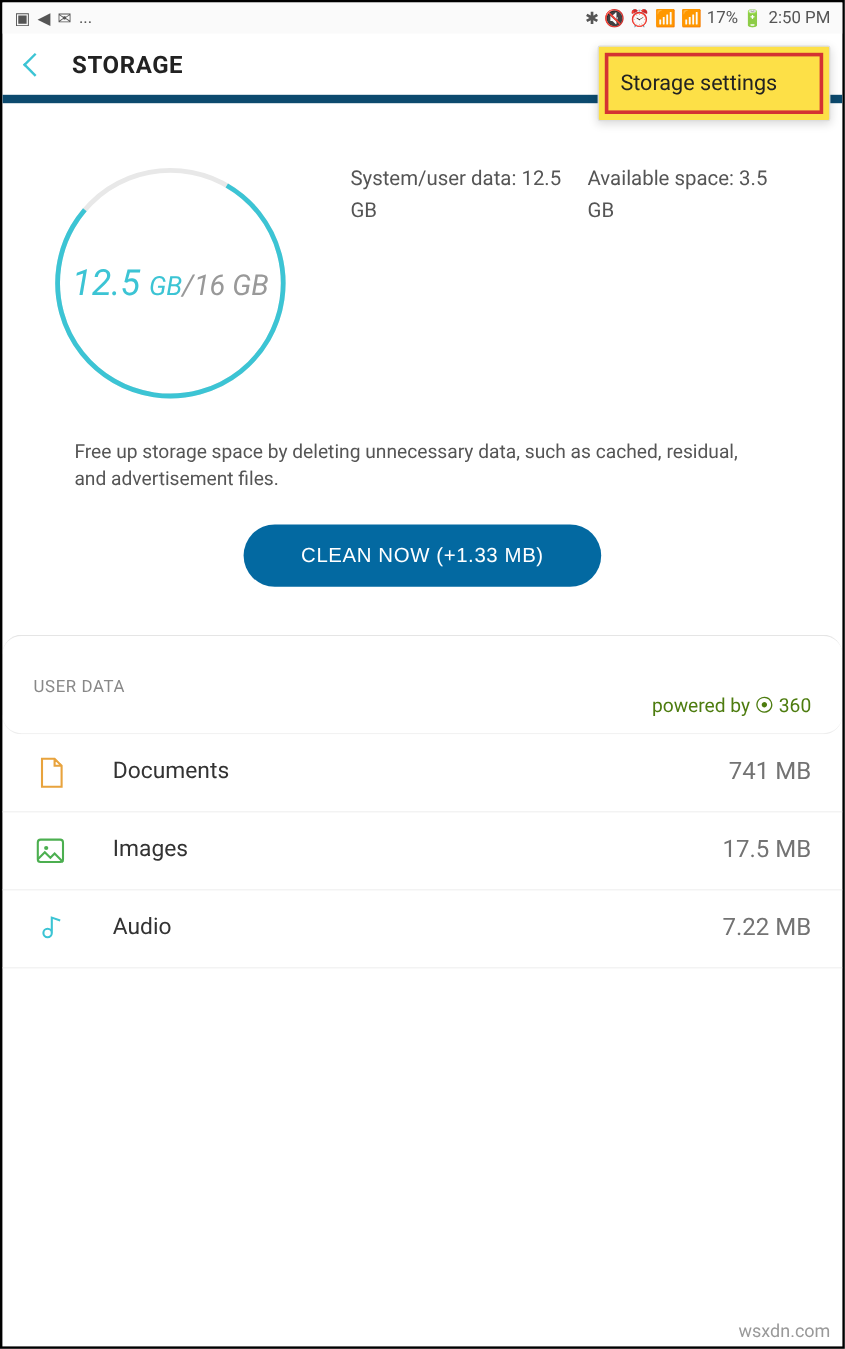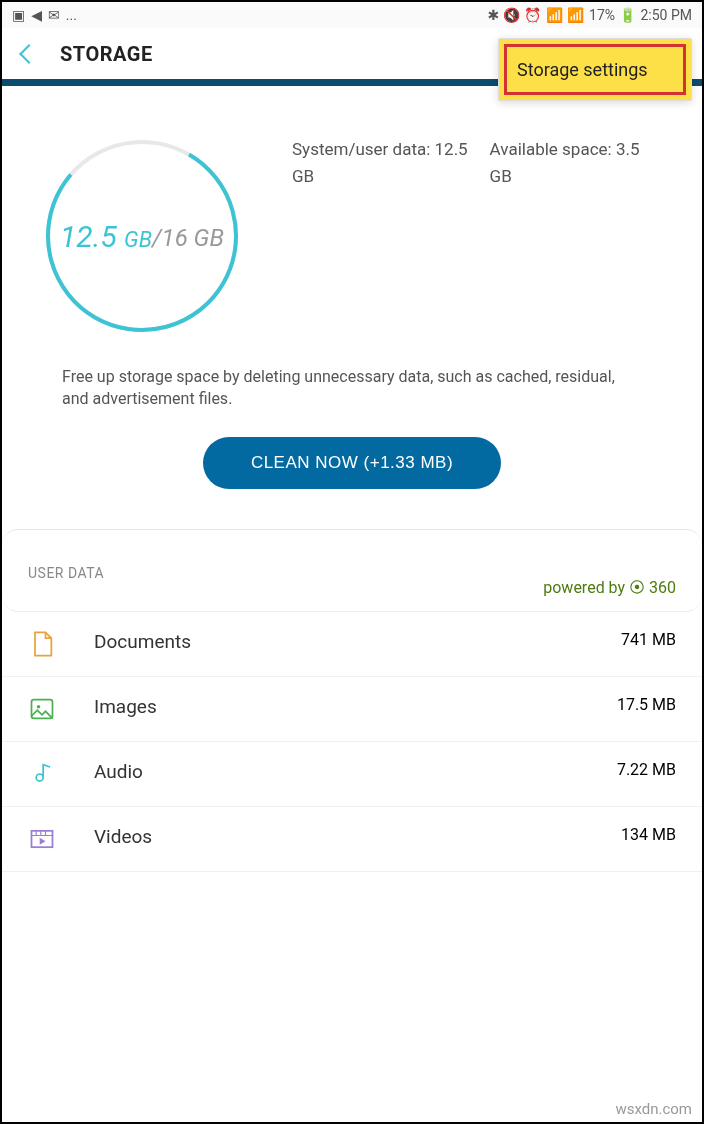--- a/index.html
+++ b/index.html
@@ -130,21 +130,21 @@
       align-items: flex-start;
       padding: 18px 26px;
       border-bottom: 1px solid #f0f0f0;
     }
     .item-icon {
       width: 28px; height: 28px;
       margin-right: 38px;
       flex-shrink: 0;
     }
     .item-label { font-size: 19px; color: #333; }
-    .item-size { margin-left: auto; font-size: 16px; color: #000000; }
+    .item-size { margin-left: auto; font-size: 20px; color: #737373; }
     .watermark {
       position: absolute;
       bottom: 4px; right: 10px;
       font-size: 15px;
       color: #999;
     }
   </style>
 </head>
 <body>
 
@@ -221,24 +221,15 @@
     <span class="item-label">Images</span>
     <span class="item-size">17.5 MB</span>
   </div>
   <div class="item">
     <svg class="item-icon" viewBox="0 0 24 24">
         <path d="M10 18a3 3 0 1 1 0-6 3 3 0 0 1 0 6z M13 15V4l6 2" fill="none" stroke="#3cc4d4" stroke-width="1.5"></path>
       </svg>
     <span class="item-label">Audio</span>
     <span class="item-size">7.22 MB</span>
   </div>
-  <div class="item">
-    <svg class="item-icon" viewBox="0 0 24 24">
-        <rect x="3" y="5" width="18" height="14" fill="none" stroke="#9b7dd4" stroke-width="1.5"></rect>
-        <path d="M3 9h18 M7 5v4 M11 5v4 M15 5v4" stroke="#9b7dd4" stroke-width="1"></path>
-        <path d="M10 11l5 3-5 3z" fill="#9b7dd4"></path>
-      </svg>
-    <span class="item-label">Videos</span>
-    <span class="item-size">134 MB</span>
-  </div>
 </div>
 
 <div class="watermark">wsxdn.com</div>
 
 </body></html>

